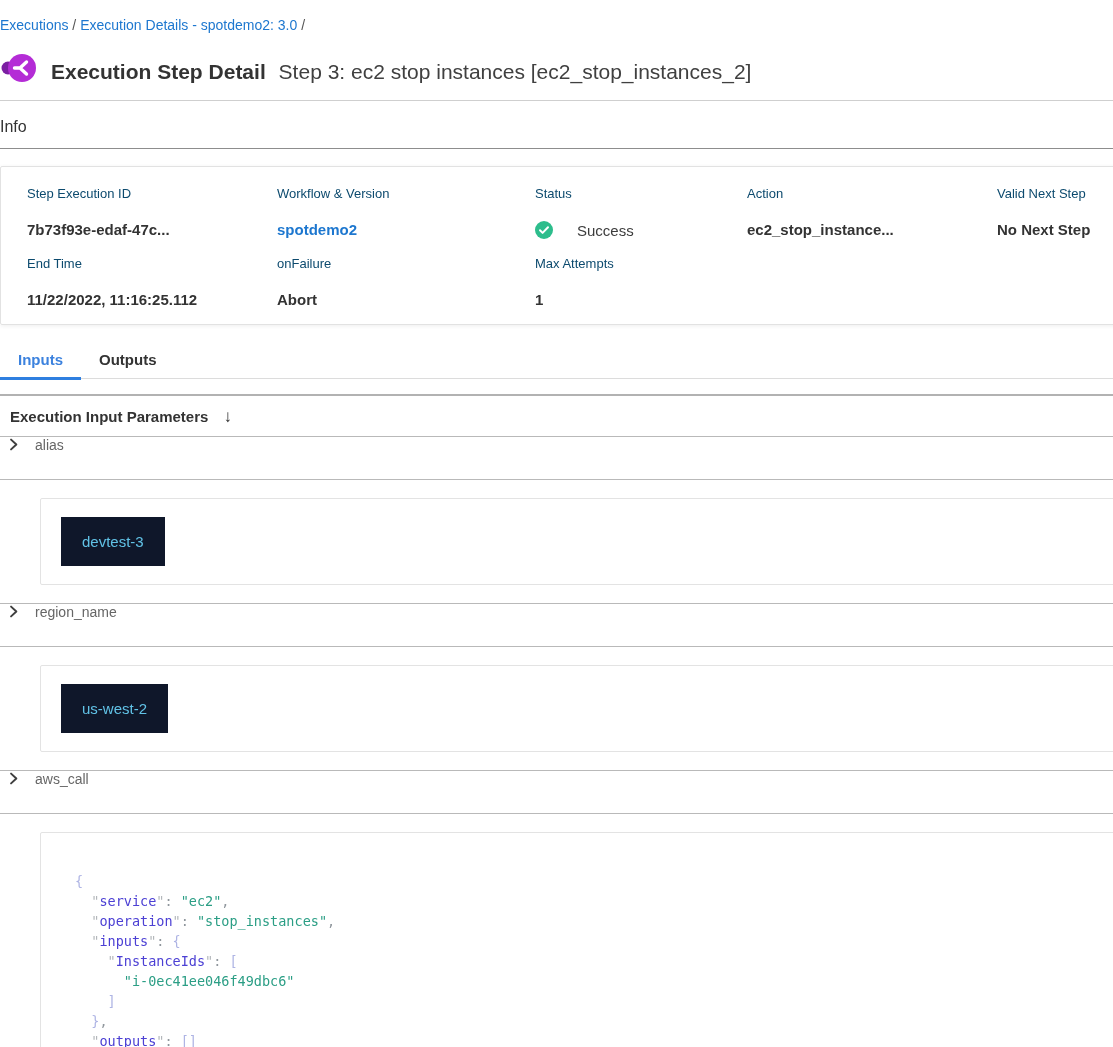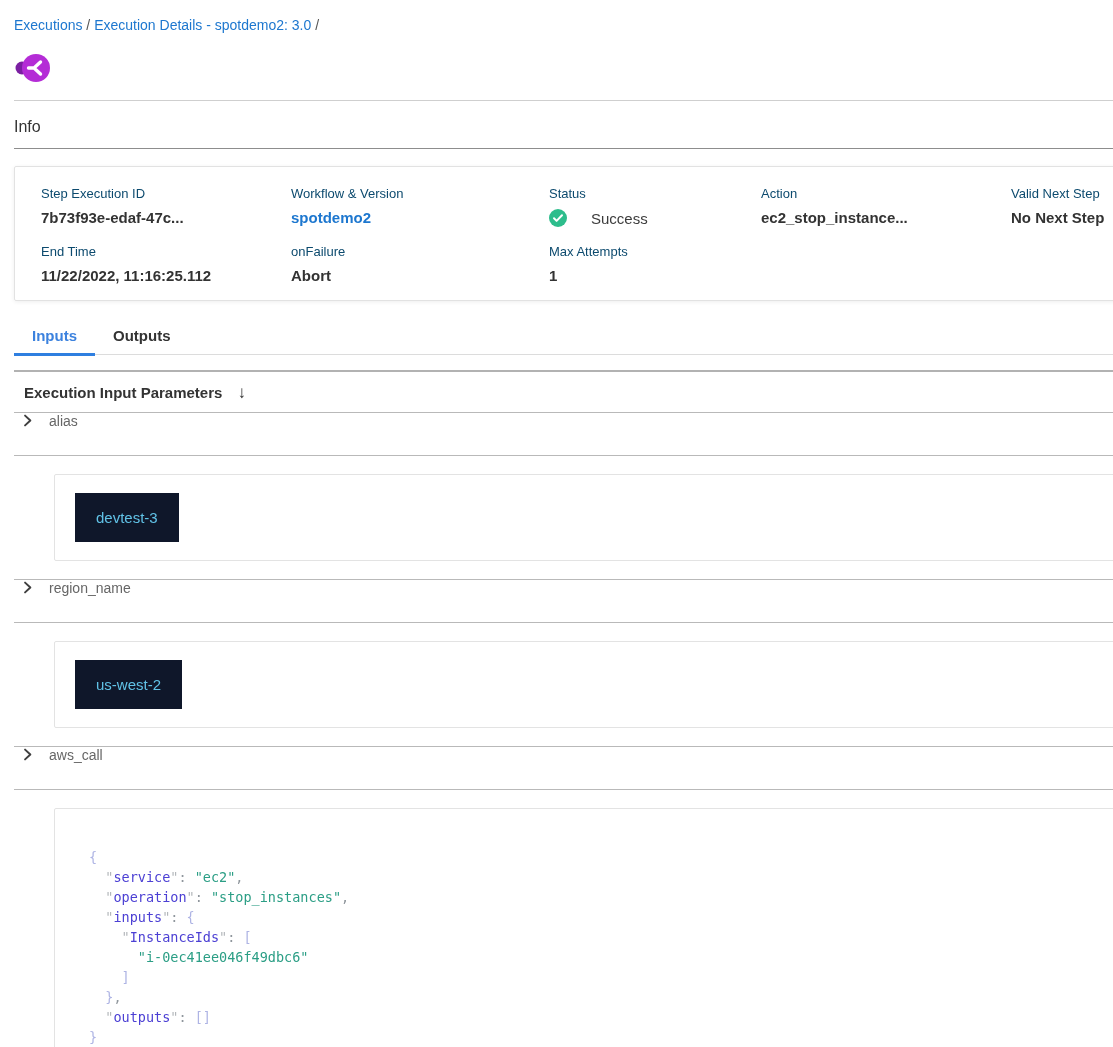--- a/index.html
+++ b/index.html
@@ -1,18 +1,18 @@
 <!DOCTYPE html>
 <html><head>
 <meta charset="utf-8">
 <style>
   * { box-sizing: border-box; margin: 0; padding: 0; }
   html, body { width: 1113px; height: 1047px; overflow: hidden; background: #fff; }
   body { font-family: "Liberation Sans", sans-serif; color: #333; }
-  .page { width: 100%; height: 100%; padding-left: 14px; border-radius: 15px; }
+  .page { width: 100%; height: 100%; padding-left: 0; border-radius: 15px; }
 
   
   .breadcrumb { padding-top: 17px; font-size: 14px; }
   .bc-link { color: #1d77cf; text-decoration: none; }
   .bc-sep { color: #555; }
 
   
   .title-row { margin-top: 15px; display: flex; align-items: center; gap: 13px; height: 40px; }
   .app-icon { width: 38px; height: 36px; display: inline-block; flex: 0 0 auto; }
   .title-main { font-size: 21px; font-weight: 700; color: #333; }
@@ -29,21 +29,21 @@
   
   .card {
     margin-top: 17px; margin-right: -6px;
     border: 1px solid #e2e2e2; border-radius: 2px;
     box-shadow: 0 1px 4px rgba(0,0,0,0.07);
     padding: 19px 0 16px 26px;
     display: grid; grid-template-columns: 250px 258px 212px 250px 1fr;
     row-gap: 17px;
   }
   .cell-label { font-size: 13px; color: #0c4a6e; }
-  .cell-value { font-size: 15px; font-weight: 700; color: #333; margin-top: 8px; }
+  .cell-value { font-size: 15px; font-weight: 700; color: #333; margin-top: 20px; }
   .cell-value.link { color: #1d77cf; cursor: pointer; }
   .cell-value.status { font-weight: 400; color: #3c3c3c; display: flex; align-items: center; gap: 24px; }
   .status-icon { width: 18px; height: 18px; display: inline-block; }
 
   
   .tabs { margin-top: 23px; display: flex; border-bottom: 1px solid #dcdcdc; }
   .tab { min-width: 78px; text-align: center; padding: 3px 18px 10px 18px; font-size: 15px;
          font-weight: 700; color: #333; cursor: pointer; position: relative; }
   .tab.active { color: #3c82de; }
   .tab.active::after { content: ""; position: absolute; left: 0; right: 0; bottom: -2px; height: 3px; background: #2f7fe0; }
@@ -80,20 +80,24 @@
   <nav class="breadcrumb" id="breadcrumb"><a class="bc-link" href="#">Executions</a><span class="bc-sep"> / </span><a class="bc-link" href="#">Execution Details - spotdemo2: 3.0</a><span class="bc-sep"> / </span></nav>
 
   <div class="title-row">
     <span class="app-icon">
       <svg width="38" height="36" viewBox="0 0 38 36">
         <circle cx="8" cy="18" r="6.5" fill="#7b1fa2"></circle>
         <circle cx="22" cy="18" r="14" fill="#b42cd6"></circle>
         <path d="M14.5 18 h5.5 M20 18 l6.5 -6 M20 18 l6.5 6" stroke="#ffffff" stroke-width="3.4" fill="none" stroke-linecap="round" stroke-linejoin="round"></path>
       </svg>
     </span>
+    <h1>
+      <span class="title-main">Execution Step Detail</span>
+      <span class="title-sub">Step 3: ec2 stop instances [ec2_stop_instances_2]</span>
+    </h1>
   </div>
 
   <hr class="hr-light">
 
   <h2 class="info-heading">Info</h2>
 
   <hr class="hr-mid">
 
   <section class="card" id="info-card">
       <div class="cell">

